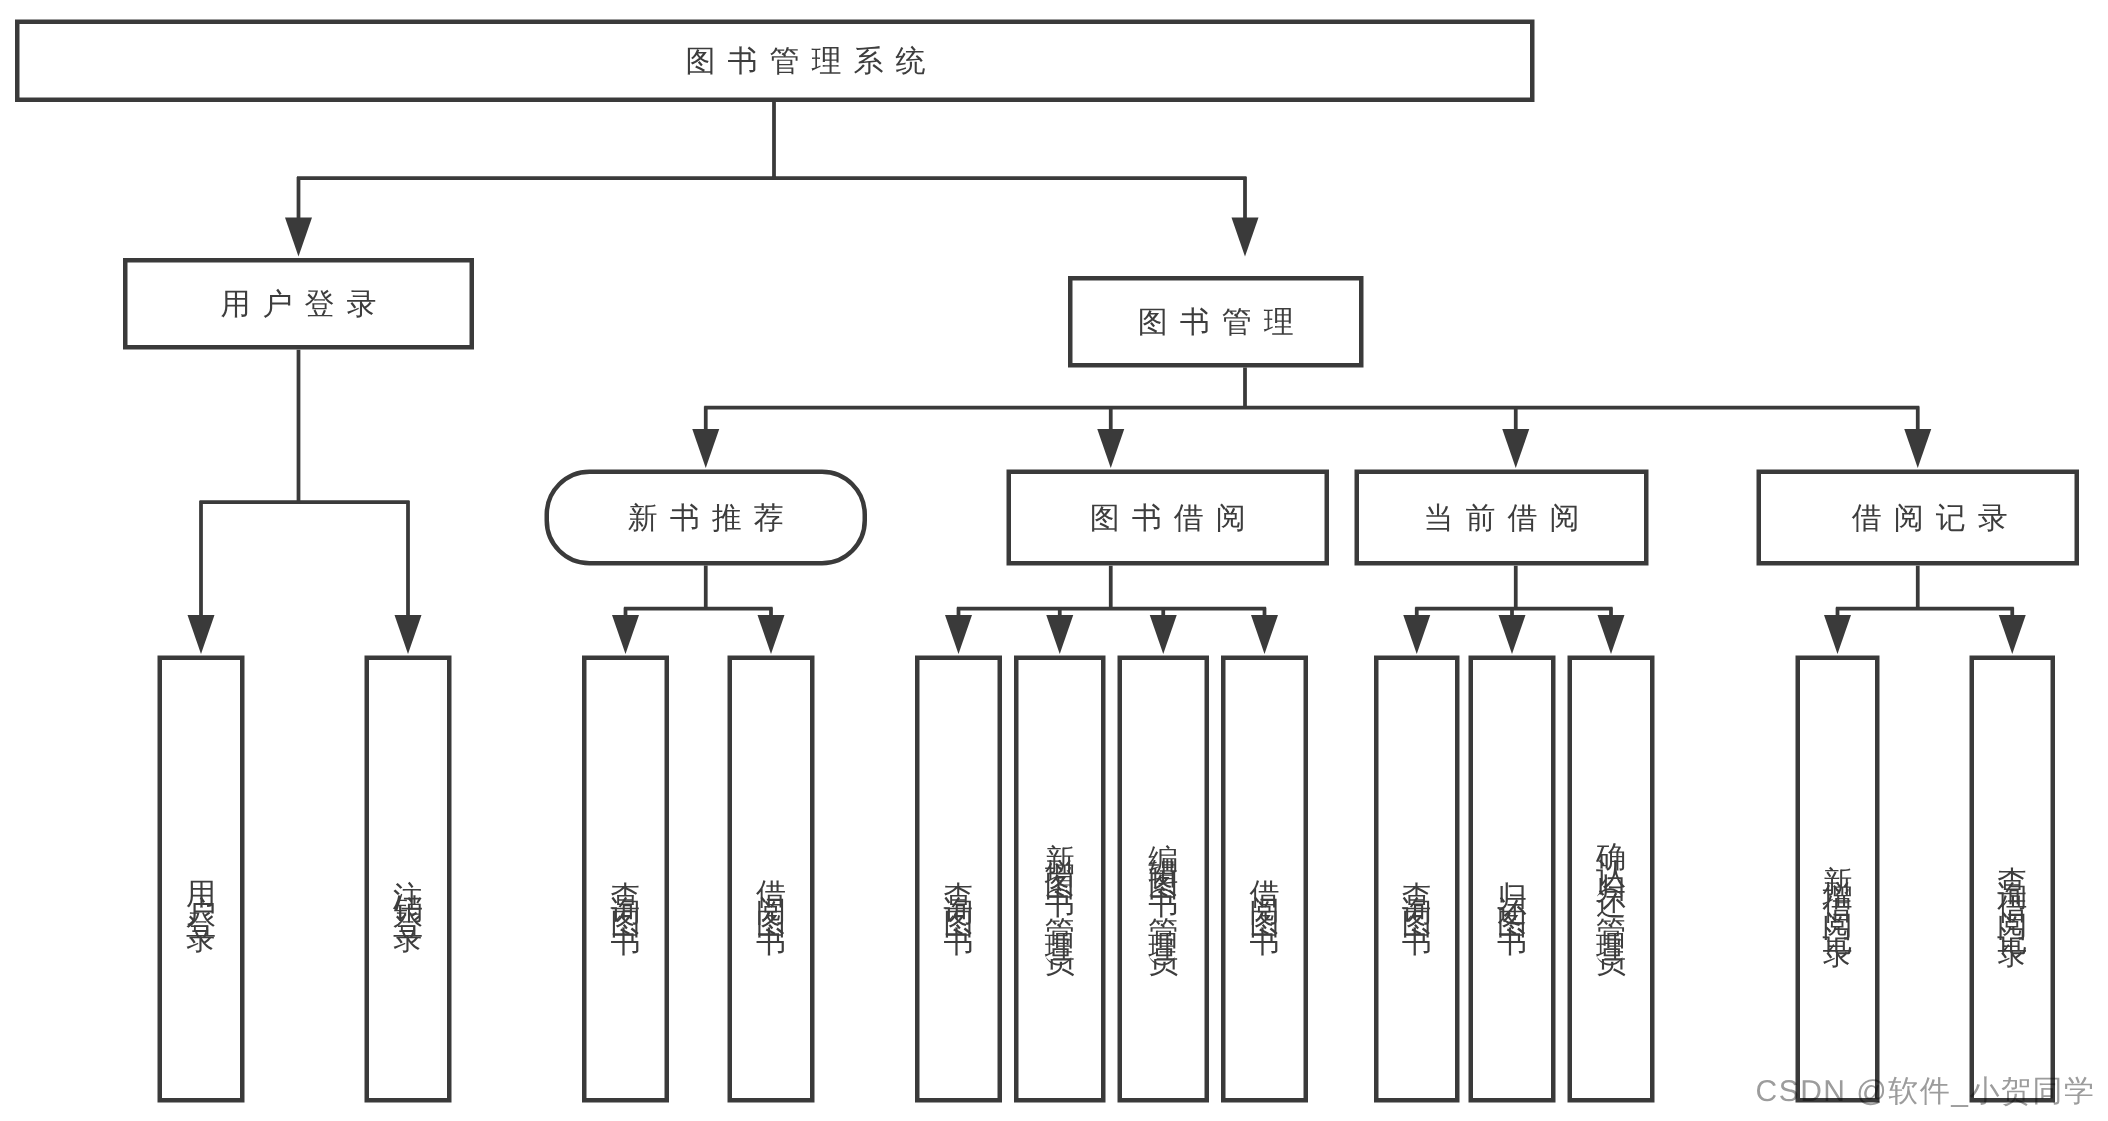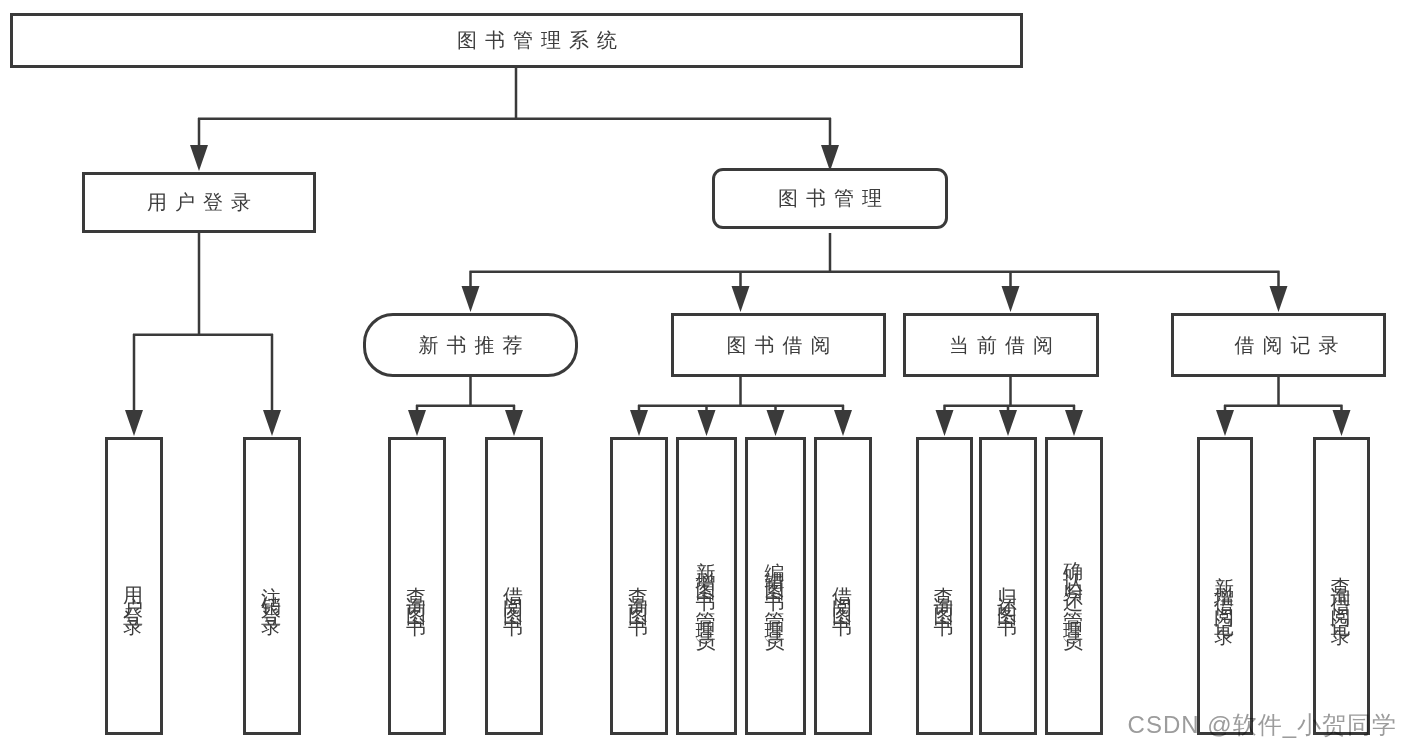--- a/index.html
+++ b/index.html
@@ -38,21 +38,21 @@
     writing-mode: vertical-rl;
     font-size: 20px;
     letter-spacing: 10px;
     padding-top: 10px;   
     white-space: nowrap;
   }
   .watermark {
     position: absolute;
     right: 8px;
     bottom: 6px;
-    font-size: 24px;
+    font-size: 20px;
     letter-spacing: 1px;
     color: #9c9c9c;
     mix-blend-mode: multiply;
     z-index: 5;
     white-space: nowrap;
   }
 </style>
 </head>
 <body>
 
@@ -89,21 +89,21 @@
     </g>
   </svg>
 
   <div class="box h" style="left:10px; top:13px; width:1013px; height:55px;padding-left:41px;">
     <span class="lbl">图书管理系统</span>
   </div>
 
   <div class="box h" style="left:82px; top:172px; width:234px; height:61px;">
     <span class="lbl">用户登录</span>
   </div>
-  <div class="box h" style="left:712px; top:168px; width:236px; height:61px;border-radius:11px;">
+  <div class="box h" style="left:712px; top:184px; width:197px; height:61px;">
     <span class="lbl">图书管理</span>
   </div>
 
   <div class="box h" style="left:363px; top:313px; width:215px; height:64px;border-radius:30px;">
     <span class="lbl">新书推荐</span>
   </div>
   <div class="box h" style="left:633px; top:313px; width:215px; height:64px;margin-left:38px;">
     <span class="lbl">图书借阅</span>
   </div>
   <div class="box h" style="left:903px; top:313px; width:196px; height:64px;">

